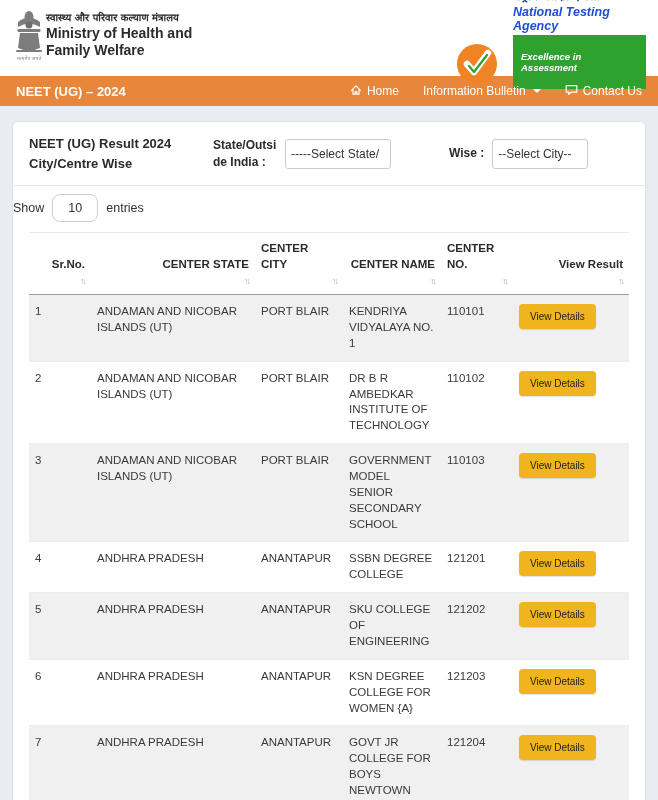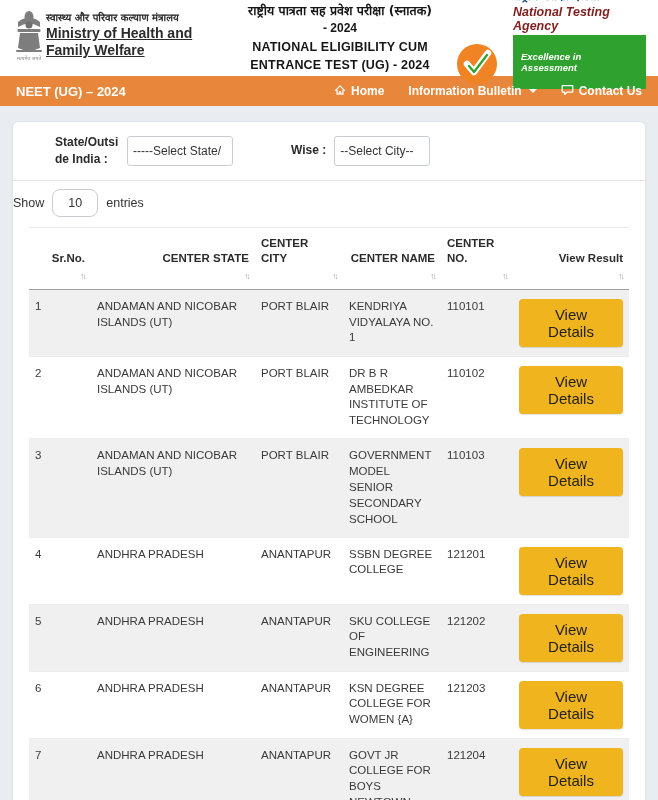--- a/index.html
+++ b/index.html
@@ -2,35 +2,35 @@
 <html><head>
 <meta charset="utf-8">
 <style>
   * { box-sizing: border-box; margin: 0; padding: 0; }
   html,body { width: 658px; background: #E9EDF1; font-family: "Liberation Sans", sans-serif; }
 
   
   .top-header { background:#fff; display:flex; align-items:center; justify-content:space-between; padding:6px 12px; height:76px; }
   .ministry { display:flex; align-items:flex-start; gap:0; width:212px; }
   .ministry-text .hi { font-family:"DejaVu Sans",sans-serif; font-size:10px; font-weight:600; color:#2b2b2b; }
-  .ministry-text .en { font-size:14px; font-weight:bold; color:#2b2b2b; line-height:1.15; margin-top:1px;text-decoration:underline; }
+  .ministry-text .en { font-size:14px; font-weight:bold; color:#2b2b2b; line-height:1.15; margin-top:1px; }
   .main-title { text-align:center; color:#161616; flex:1; line-height:1.45; }
   .main-title .hi { font-family:"DejaVu Sans",sans-serif; font-size:12.5px; font-weight:bold; }
   .main-title .yr { font-size:12px; font-weight:bold; }
   .main-title .en { font-size:12.5px; font-weight:bold; letter-spacing:.2px; }
   .nta { display:flex; align-items:flex-end; gap:15px; width:190px; justify-content:flex-end; }
   .nta-text { text-align:left; }
   .nta-text .hi { font-family:"DejaVu Sans",sans-serif; font-size:12px; font-weight:bold; color:#1A4C8B; }
-  .nta-text .en { font-size:12.5px; font-weight:bold; font-style:italic; color:#7f1d1d; margin:1px 0 2px; }
+  .nta-text .en { font-size:12.5px; font-weight:bold; font-style:italic; color:#1d4ed8; margin:1px 0 2px; }
   .nta-text .tag { display:inline-block; background:#2FA12E; color:#fff; font-size:9.5px; font-weight:bold; font-style:italic; padding:16px 8px; }
 
   
   .navbar { background:#E8873B; height:30px; display:flex; align-items:center; padding:0 16px; color:#fff; }
   .navbar .brand { font-size:13px; font-weight:bold; }
-  .nav-links { margin-left:auto; display:flex; align-items:center; gap:24px; font-size:12px; font-weight:700; }
+  .nav-links { margin-left:auto; display:flex; align-items:center; gap:24px; font-size:12px; font-weight:400; }
   .nav-item { display:flex; align-items:center; gap:5px; cursor:pointer; }
   .caret { width:0; height:0; border-left:4px solid transparent; border-right:4px solid transparent; border-top:4px solid #fff; display:inline-block; margin-left:2px; }
 
   
   .card { background:#fff; margin:15px 12px 10px; border:1px solid #DFE5E9; border-radius:6px; box-shadow:0 1px 2px rgba(0,0,0,.05); overflow:hidden; }
 
   .filter-row { display:flex; align-items:center; padding:12px 16px; border-bottom:1px solid #E6E6E6; }
   .filter-title { width:158px; font-size:13px; font-weight:bold; color:#2b2b2b; line-height:1.5; }
   .field { display:flex; align-items:center; gap:8px; }
   .field.state { margin-left:26px; }
@@ -46,21 +46,21 @@
 
   
   .table-wrap { padding:4px 16px 0; }
   table { width:100%; border-collapse:collapse; table-layout:fixed; }
   col.c-sr{width:62px} col.c-state{width:164px} col.c-city{width:88px} col.c-name{width:98px} col.c-no{width:72px} col.c-res{width:116px}
   thead th { border-top:1px solid #E8E8E8; border-bottom:1px solid #9E9E9E; padding:8px 6px 7px; vertical-align:bottom; }
   .th-inner { display:flex; justify-content:space-between; align-items:flex-end; gap:3px; font-size:11.5px; font-weight:bold; color:#2b2b2b; text-align:left; line-height:1.35;flex-direction:column; }
   .sort-icon { font-size:9px; color:#ADADAD; letter-spacing:-2px; white-space:nowrap; flex:none; cursor:pointer; }
   tbody td { padding:9px 6px; font-size:11.5px; color:#3a3a3a; vertical-align:top; line-height:1.38; border-bottom:1px solid #EDEDED; }
   tbody tr.odd { background:#F0F0F0; }
-  .view-btn { background:#F0B41E; border:none; border-radius:4px; padding:7px 11px; font-size:15px; color:#222; font-family:"Liberation Sans",sans-serif; cursor:pointer; box-shadow:0 1px 1px rgba(0,0,0,.12); }
+  .view-btn { background:#F0B41E; border:none; border-radius:4px; padding:7px 11px; font-size:10px; color:#222; font-family:"Liberation Sans",sans-serif; cursor:pointer; box-shadow:0 1px 1px rgba(0,0,0,.12); }
 </style>
 </head>
 <body>
 
 <div class="top-header">
   <div class="ministry">
     <span>
       <svg width="34" height="52" viewBox="0 0 34 52">
         <g fill="#7d7d7d">
           <ellipse cx="17" cy="7" rx="4.5" ry="6"></ellipse>
@@ -73,26 +73,20 @@
         <text x="17" y="50" text-anchor="middle" font-size="5" fill="#8a8a8a" font-family="DejaVu Sans">सत्यमेव जयते</text>
       </svg>
     </span>
     <div class="ministry-text">
       <div class="hi">स्वास्थ्य और परिवार कल्याण मंत्रालय</div>
       <div class="en">Ministry of Health and</div>
       <div class="en">Family Welfare</div>
     </div>
   </div>
 
-  <div class="main-title">
-    <div class="hi">राष्ट्रीय पात्रता सह प्रवेश परीक्षा (स्नातक)</div>
-    <div class="yr">- 2024</div>
-    <div class="en">NATIONAL ELIGIBILITY CUM</div>
-    <div class="en">ENTRANCE TEST (UG) - 2024</div>
-  </div>
 
   <div class="nta">
     <span>
       <svg width="42" height="42" viewBox="0 0 42 42">
         <circle cx="21" cy="21" r="20" fill="#F08424"></circle>
         <path d="M11 21 L18 29 L32 10" stroke="#fff" stroke-width="6.5" fill="none" stroke-linecap="round" stroke-linejoin="round"></path>
         <path d="M13 23 L18 29 L31 12" stroke="#2FA12E" stroke-width="2.2" fill="none" stroke-linecap="round" stroke-linejoin="round"></path>
       </svg>
     </span>
     <div class="nta-text">
@@ -125,20 +119,24 @@
           </svg>
       </span>
       <span>Contact Us</span>
     </span>
   </div>
 </div>
 
 <div class="card">
 
   <div class="filter-row">
+    <div class="filter-title">
+      <div>NEET (UG) Result 2024</div>
+      <div>City/Centre Wise</div>
+    </div>
     <div class="field state">
       <span class="field-label">State/Outside India :</span>
       <div class="select-box state">-----Select State/</div>
     </div>
     <div class="field city">
       <span class="field-label">Wise :</span>
       <div class="select-box city">--Select City--</div>
     </div>
   </div>
 

